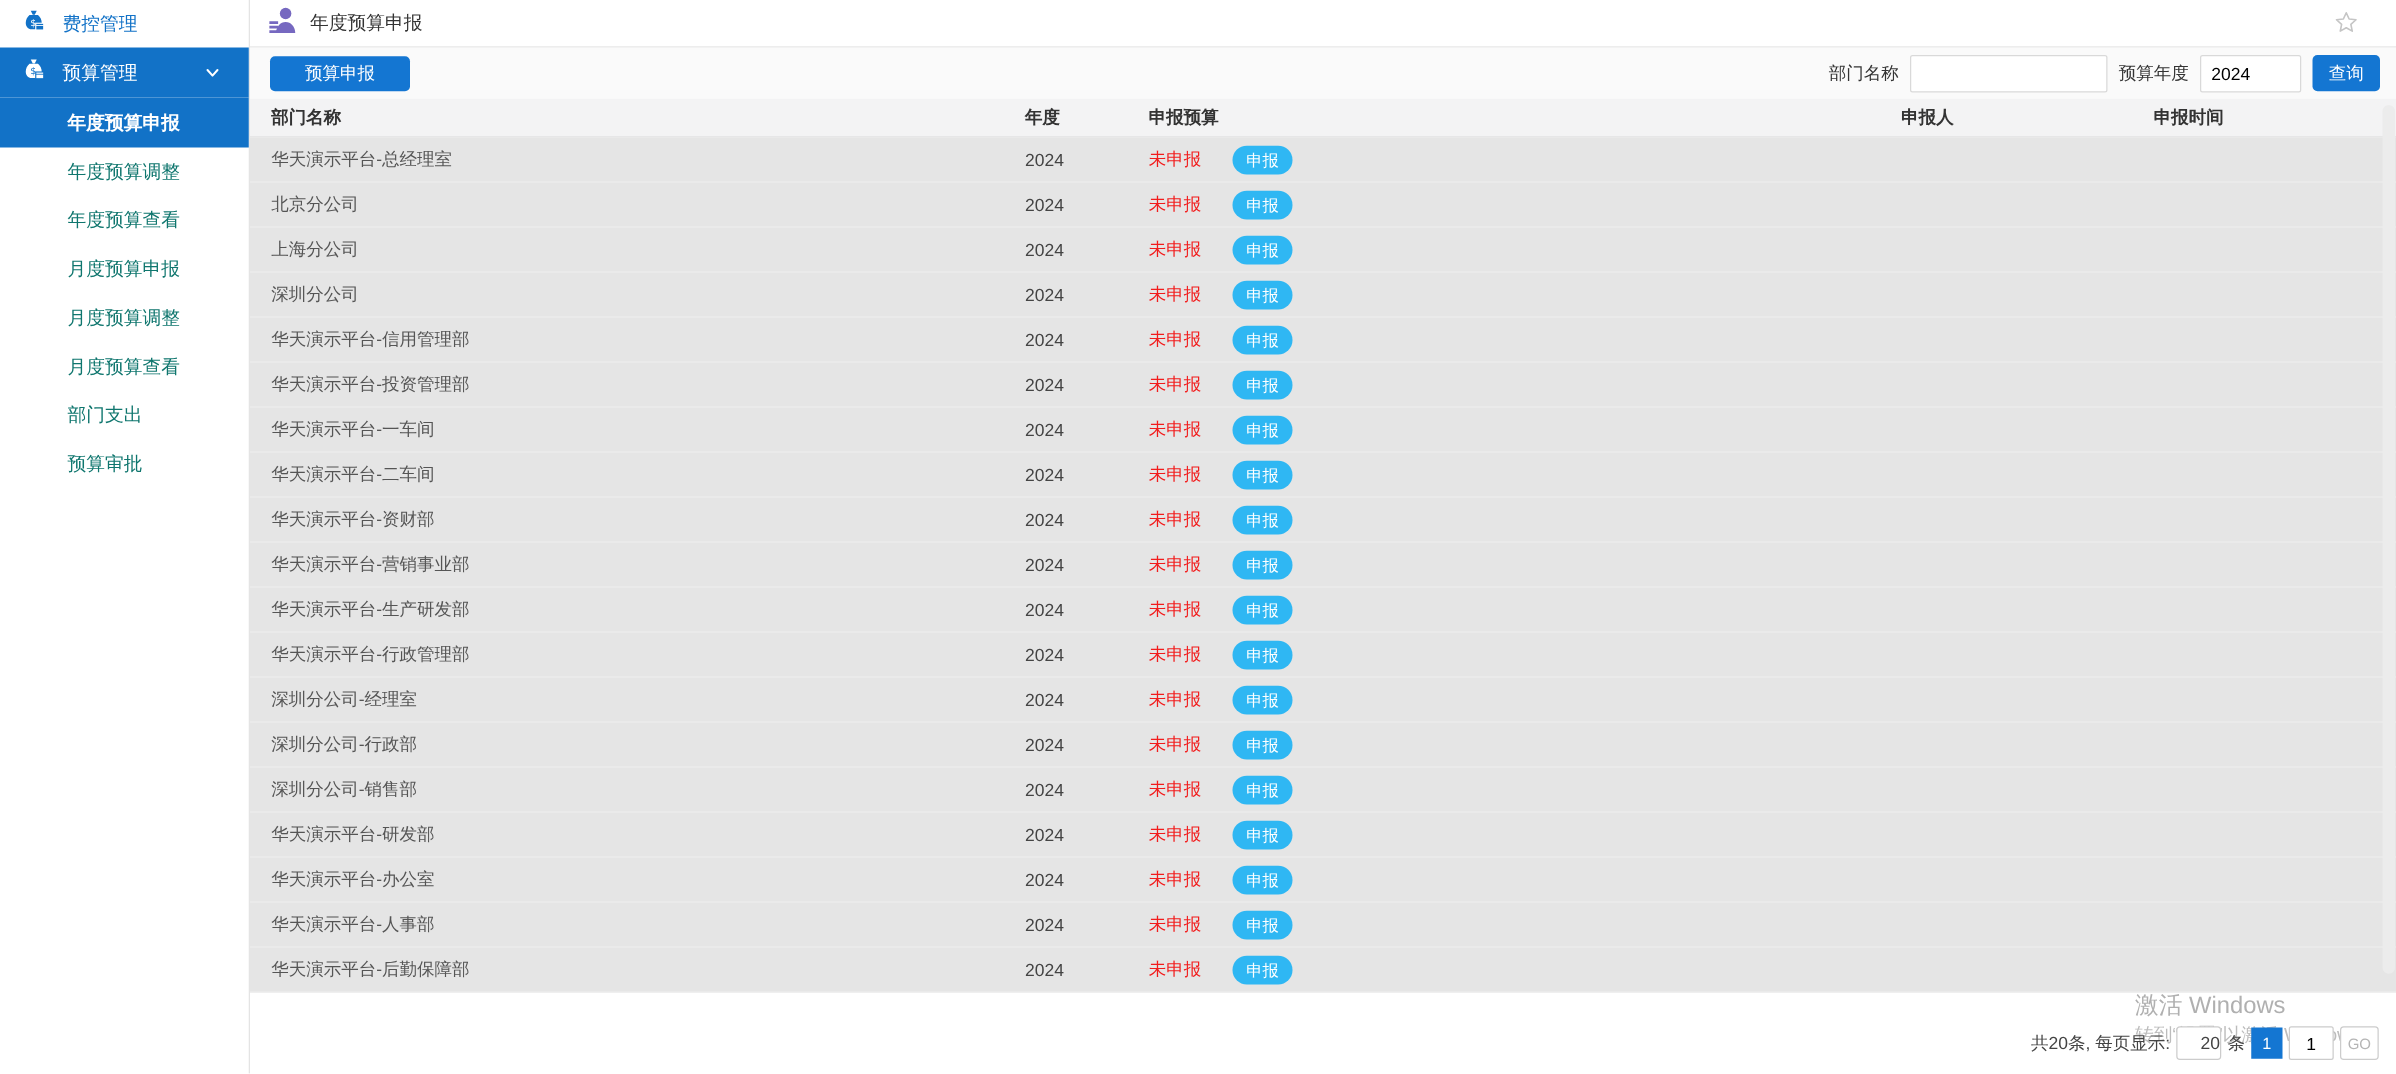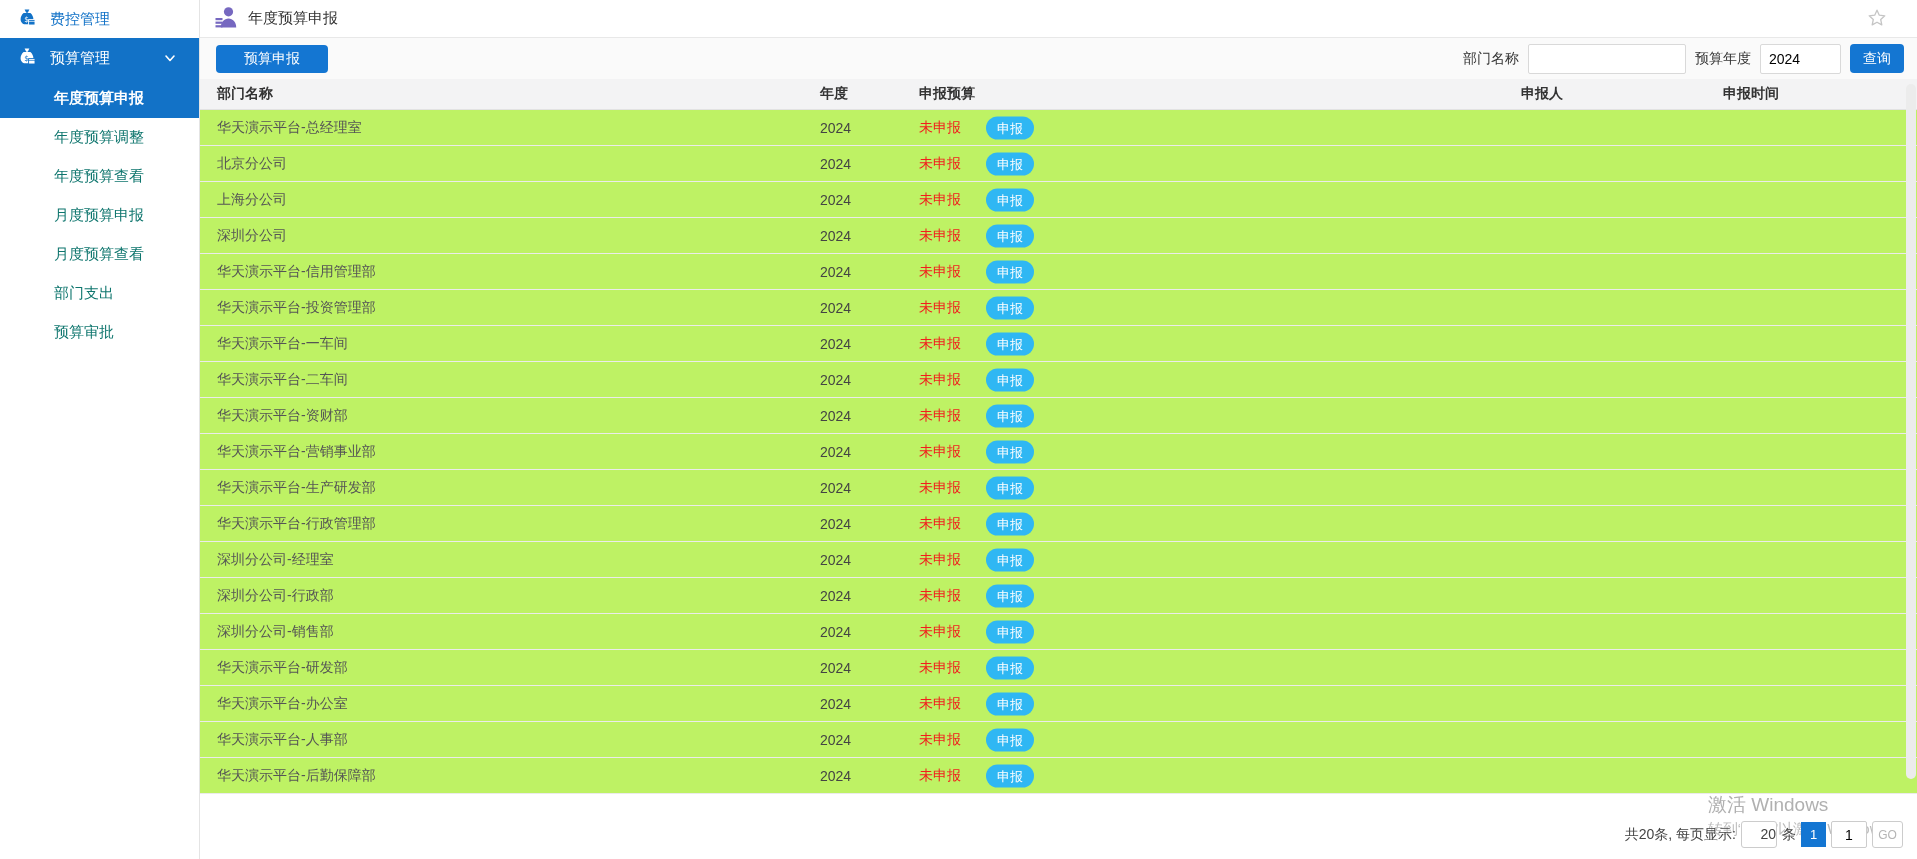--- a/index.html
+++ b/index.html
@@ -35,21 +35,21 @@
   .btn-query { height:29px; padding:0 13px; }
 
   .thead { height:31px; background:#f3f3f4; border-bottom:1px solid #e2e2e2; position:relative; font-size:14px; font-weight:bold; color:#333; }
   .thead span, .trow > span { position:absolute; top:50%; transform:translateY(-50%); white-space:nowrap; }
   .c-dept  { left:17px; }
   .c-year  { left:620px; }
   .c-status{ left:719px; }
   .c-rep   { left:1342px; transform:translate(-50%,-50%) !important; }
   .c-time  { left:1551px; transform:translate(-50%,-50%) !important; }
 
-  .trow { height:36px; border-bottom:1px solid #ebebeb; position:relative; font-size:14px; color:#555; background:#bef264; }
+  .trow { height:36px; border-bottom:1px solid #ebebeb; position:relative; font-size:14px; color:#555; background:#e5e5e5; }
   .trow .c-year { color:#444; }
   .trow .c-status { color:#f21c1c; }
   .btn-declare { position:absolute; left:786px; top:50%; transform:translateY(-50%); width:48px; height:23px; border:none; border-radius:12px; background:#2fb7f3; color:#fff; font-size:13px; cursor:pointer; line-height:23px; text-align:center; padding:0; }
 
   .vscroll { position:absolute; right:1px; top:84px; width:10px; height:695px; background:#ececec; border-radius:5px; }
 
   .watermark { position:absolute; left:1508px; top:793px; color:#b0b0b0; z-index:1; line-height:1.25; }
   .wm1 { font-size:19px; }
   .wm2 { font-size:15px; color:#bcbcbc; margin-top:3px; }
 
@@ -94,20 +94,21 @@
             <polyline points="3,5 7,9.5 11,5" fill="none" stroke="#ffffff" stroke-width="1.6" stroke-linecap="round" stroke-linejoin="round"></polyline>
           </svg>
       </span>
     </div>
 
     <div id="side-items">
         <div class="side-item active">年度预算申报</div>
         <div class="side-item">年度预算调整</div>
         <div class="side-item">年度预算查看</div>
         <div class="side-item">月度预算申报</div>
+        <div class="side-item">月度预算调整</div>
         <div class="side-item">月度预算查看</div>
         <div class="side-item">部门支出</div>
         <div class="side-item">预算审批</div>
       </div>
 
   </div>
 
   <div class="main">
 
     <div class="page-header">

